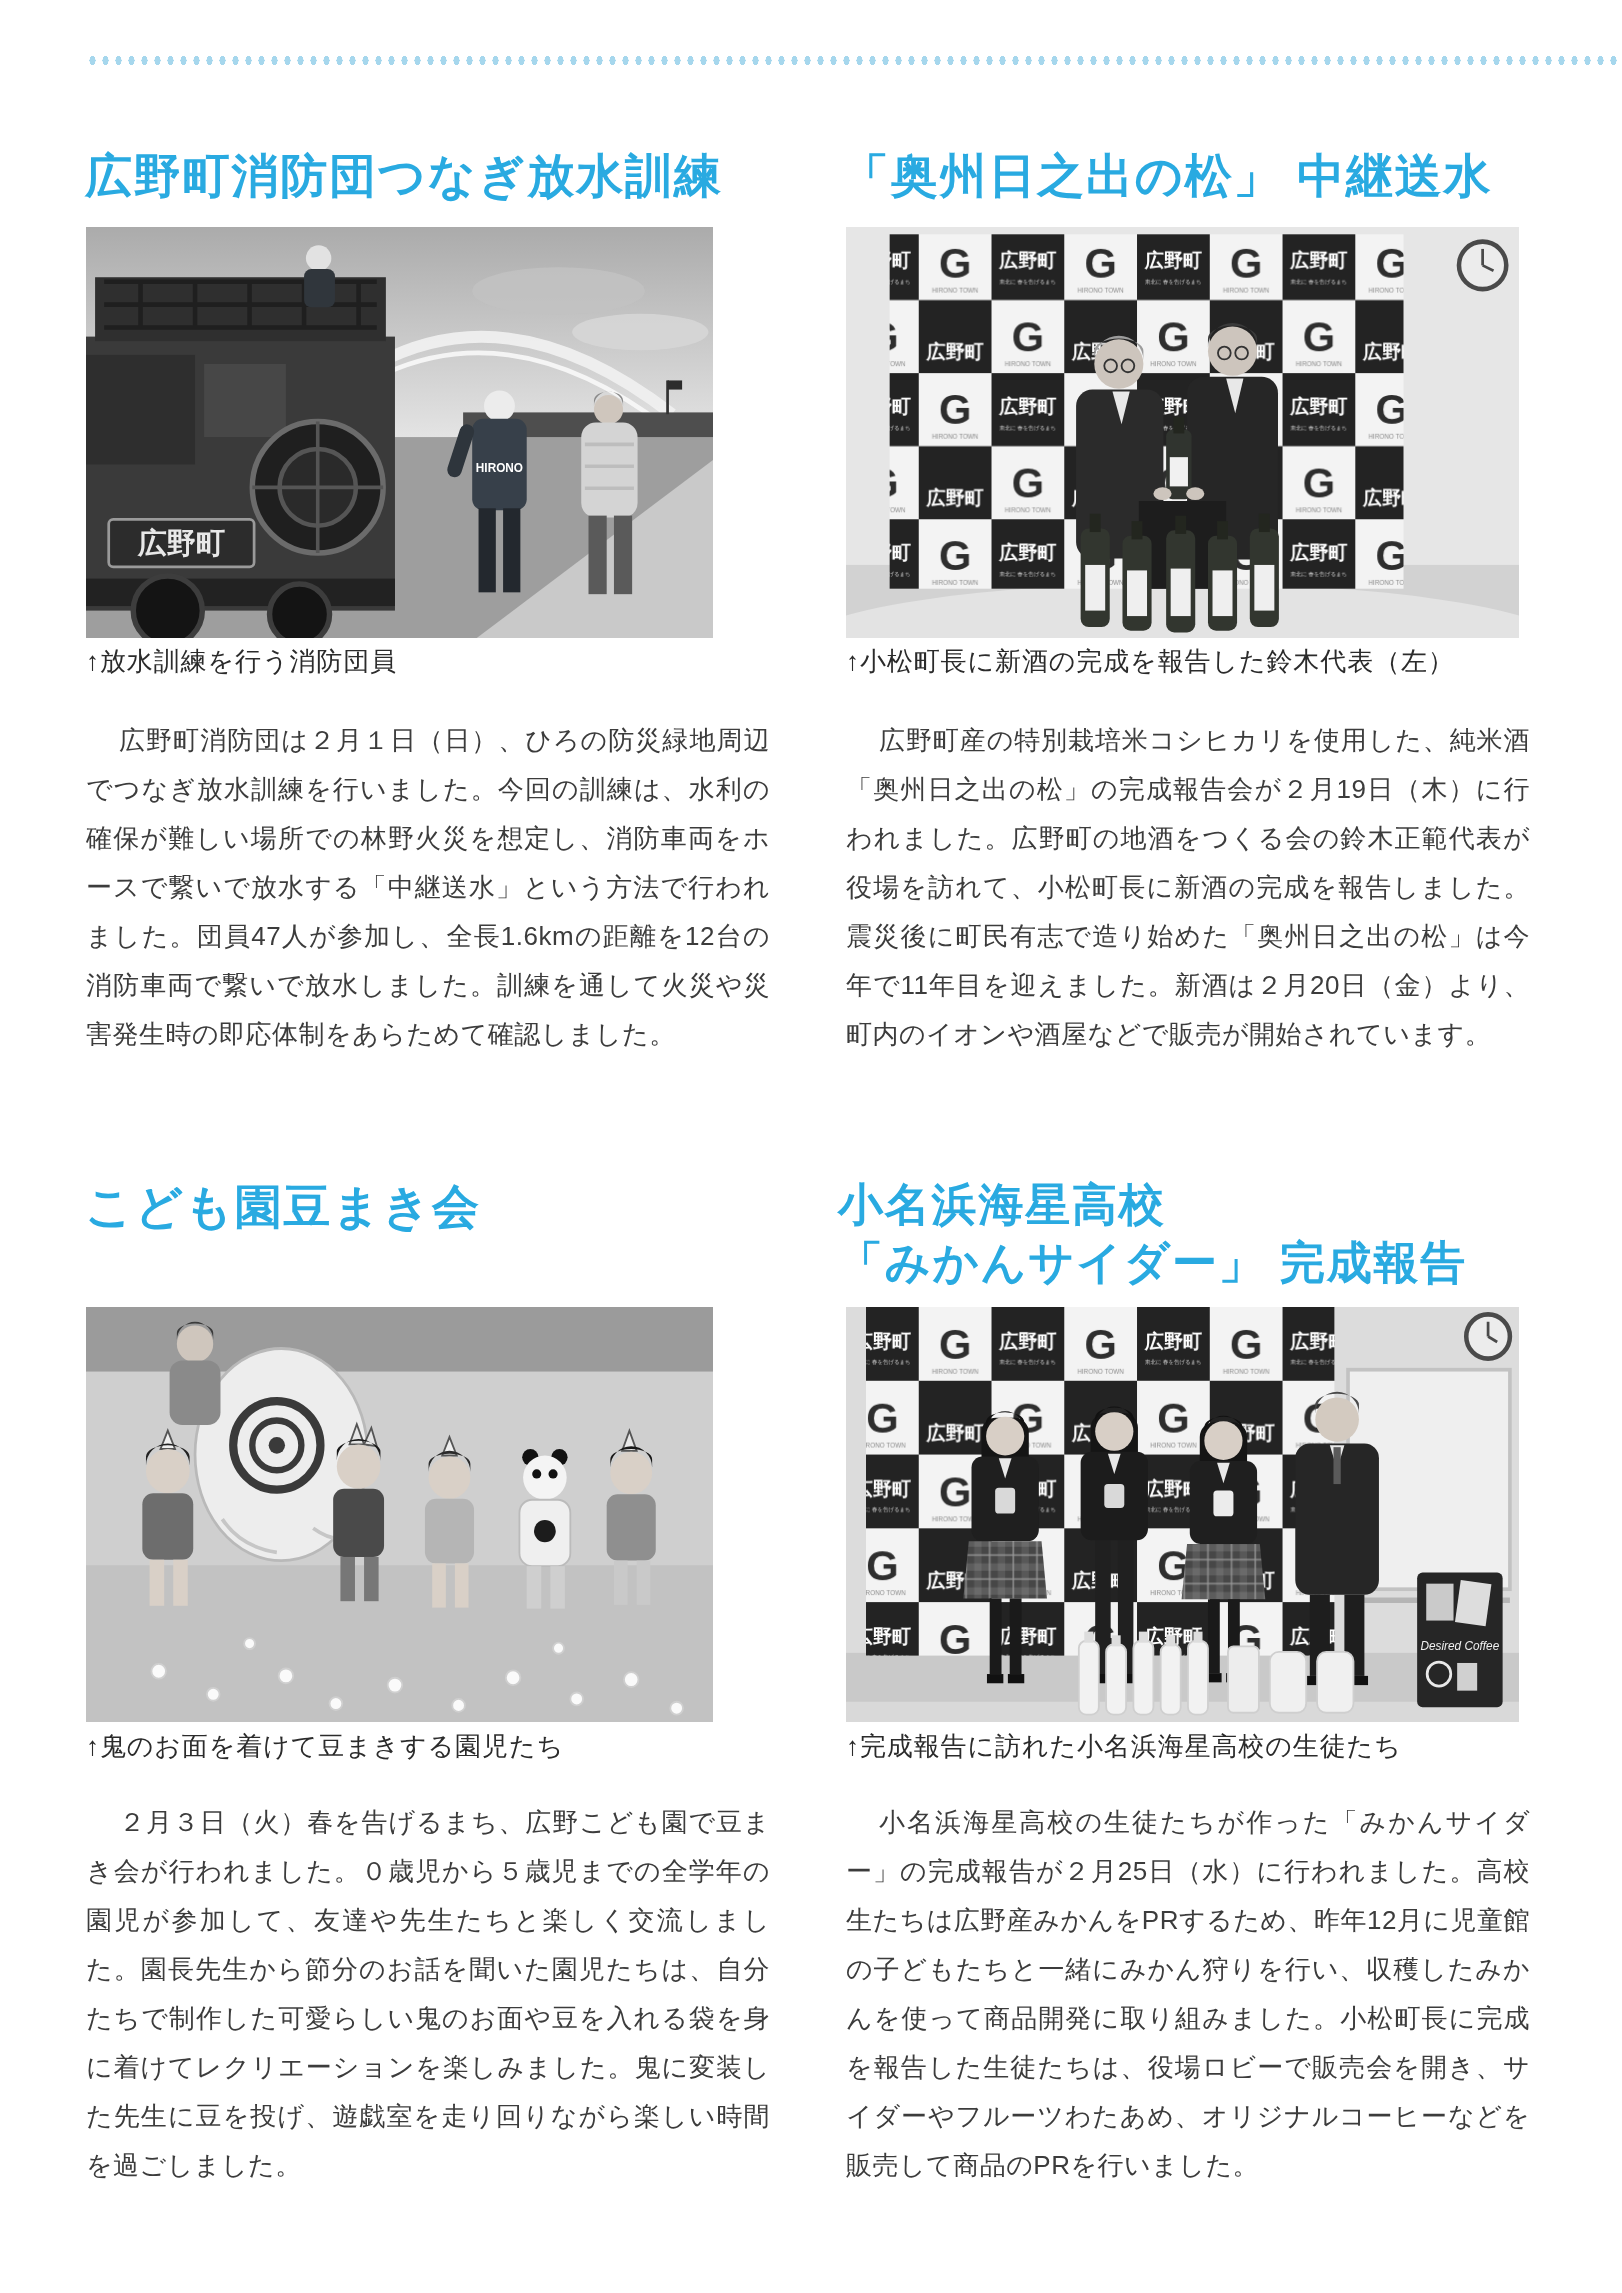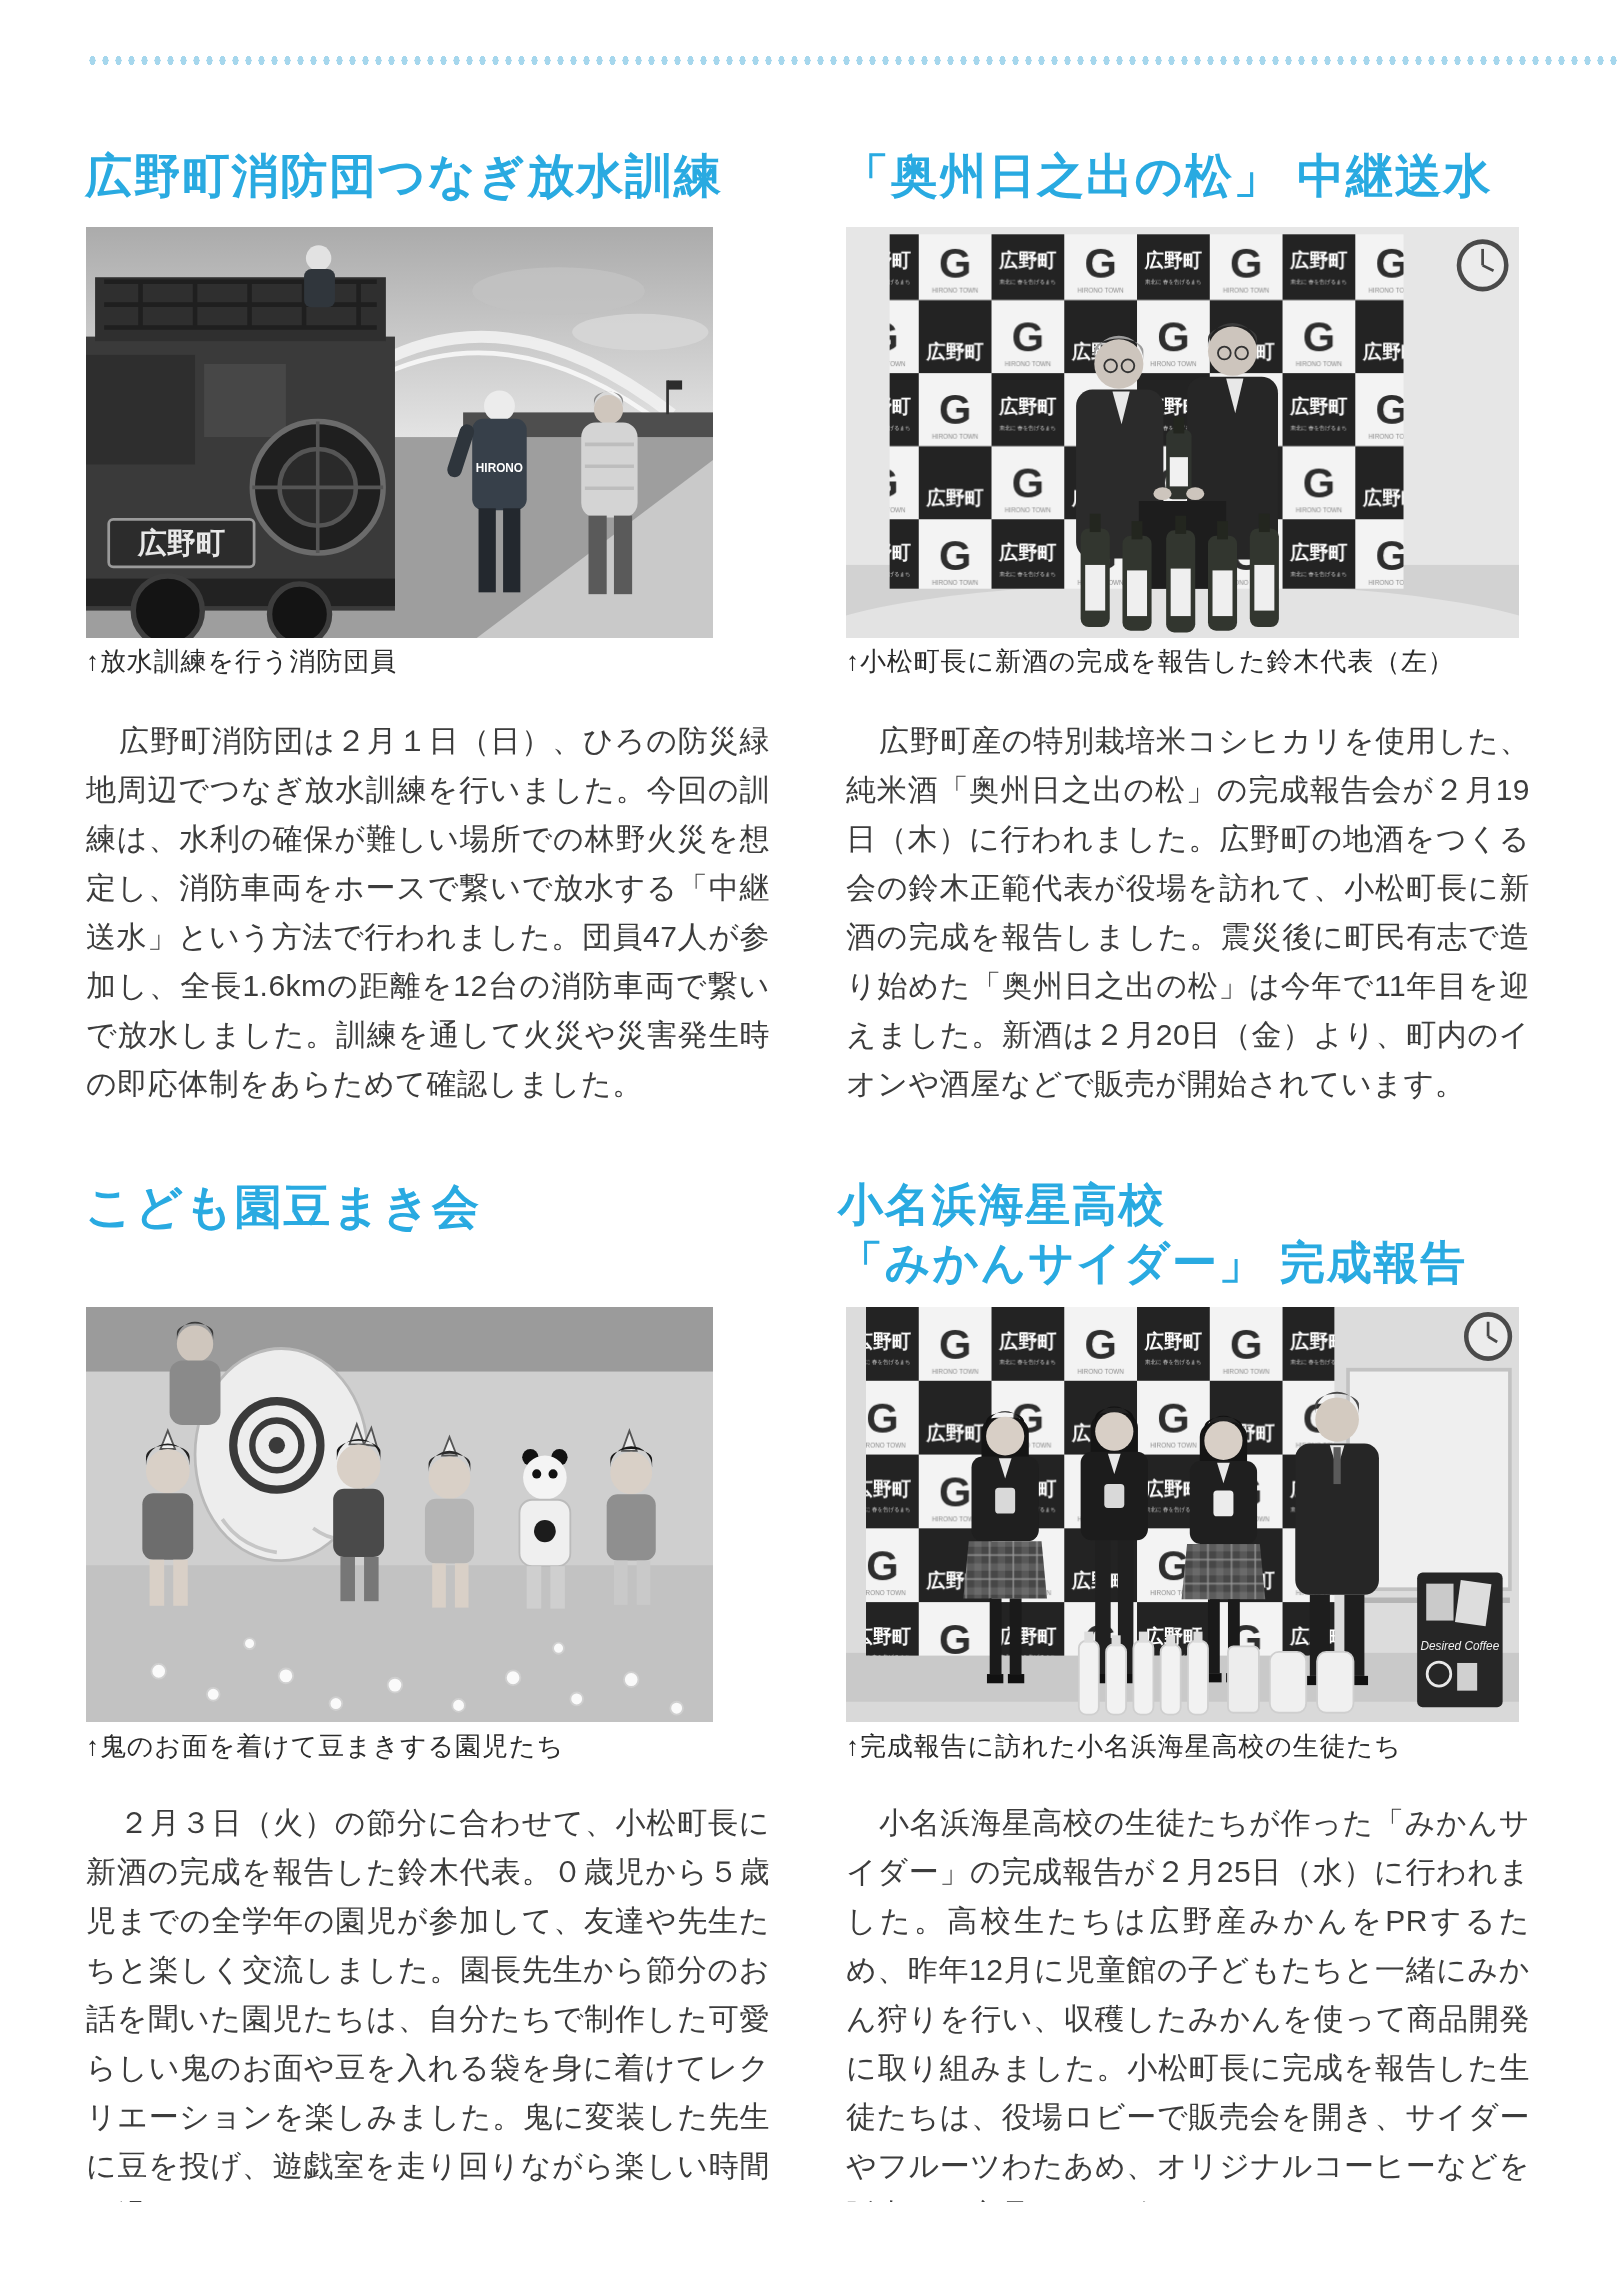--- a/index.html
+++ b/index.html
@@ -14,21 +14,21 @@
   }
   .article-title {
     position:absolute; font-size:47px; font-weight:bold; color:#29aae1;
     letter-spacing:1.8px; white-space:nowrap;
   }
   .title-2line { font-size:45px; line-height:58px; white-space:normal; width:691px; }
   .photo { position:absolute; overflow:hidden; background:#bdbdbd; }
   .photo svg { display:block; width:100%; height:100%; }
   .caption { position:absolute; font-size:26px; color:#2b2b2b; letter-spacing:0.9px; white-space:nowrap;text-align:right; }
   .body-text {
-    position:absolute; width:684px; font-size:30px; line-height:49px; color:#3c3c3c;
+    position:absolute; width:684px; font-size:26px; line-height:49px; color:#3c3c3c;
     text-align:justify; text-indent:33px; letter-spacing:0.5px;
   }
   .footer-badge { position:absolute; left:102px; top:2218px; width:55px; height:47px; }
   .footer-badge svg { display:block; width:100%; height:100%; }
   .footer-issue { position:absolute; left:180px; top:2224px; font-size:34px; color:#333333; letter-spacing:0.9px; white-space:nowrap; }
   svg text { font-family:"Liberation Sans", sans-serif; }
 </style>
 </head>
 <body>
 
@@ -262,21 +262,21 @@
           <circle cx="540" cy="425" r="7"></circle>
           <circle cx="600" cy="404" r="8"></circle>
         <circle cx="650" cy="435" r="7"></circle>
           <circle cx="180" cy="365" r="6"></circle>
           <circle cx="520" cy="370" r="6"></circle>
       </g>
     </svg>
   </div>
 
   <div class="caption" style="left:86px; top:1729px;">↑鬼のお面を着けて豆まきする園児たち</div>
-  <div class="body-text" style="left:86px; top:1798px;">２月３日（火）の節分に合わせて、小松町長に新酒の完成を報告した鈴木代表。０歳児から５歳児までの全学年の園児が参加して、友達や先生たちと楽しく交流しました。園長先生から節分のお話を聞いた園児たちは、自分たちで制作した可愛らしい鬼のお面や豆を入れる袋を身に着けてレクリエーションを楽しみました。鬼に変装した先生に豆を投げ、遊戯室を走り回りながら楽しい時間を過ごしました。</div>
+  <div class="body-text" style="left:86px; top:1798px;">２月３日（火）春を告げるまち、広野こども園で豆まき会が行われました。０歳児から５歳児までの全学年の園児が参加して、友達や先生たちと楽しく交流しました。園長先生から節分のお話を聞いた園児たちは、自分たちで制作した可愛らしい鬼のお面や豆を入れる袋を身に着けてレクリエーションを楽しみました。鬼に変装した先生に豆を投げ、遊戯室を走り回りながら楽しい時間を過ごしました。</div>
 
   <div class="article-title title-2line" style="left:838px; top:1176px;">
     <div>小名浜海星高校</div>
     <div>「みかんサイダー」 完成報告</div>
   </div>
 
   <div class="photo" style="left:846px; top:1307px; width:673px; height:415px;">
     <svg viewBox="0 0 740 450" preserveAspectRatio="none">
       <defs>
         <pattern id="chkB" width="160" height="160" patternUnits="userSpaceOnUse">

